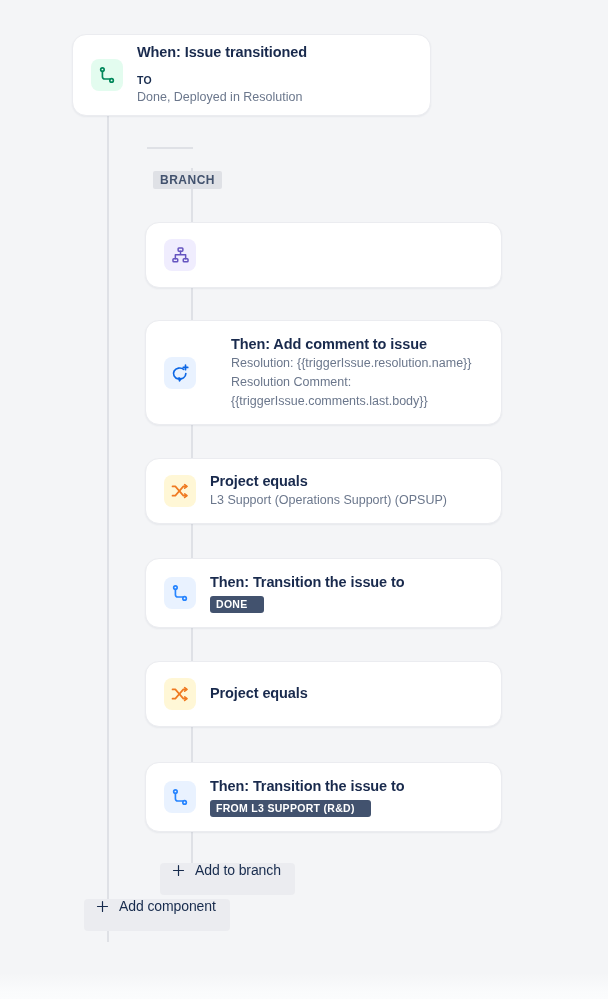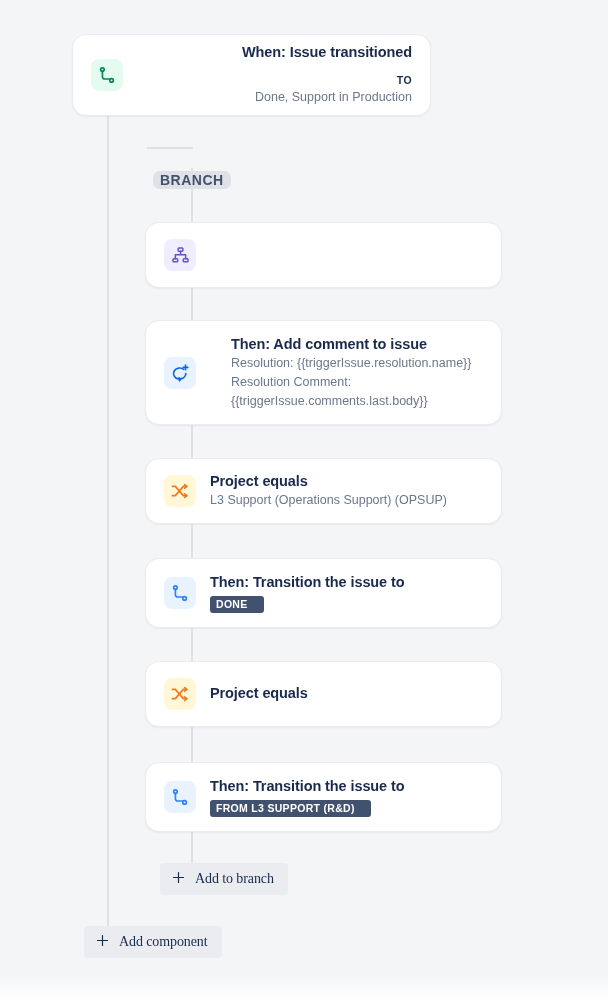--- a/index.html
+++ b/index.html
@@ -81,22 +81,22 @@
   
   #branch-pill {
     position: absolute;
     left: 153px;
     top: 171px;
     height: 18px;
     padding: 0 7px;
     display: flex;
     align-items: center;
     background: #dfe1e6;
-    border-radius: 7px;
-    font-size: 14px;
+    border-radius: 2px;
+    font-size: 12px;
     font-weight: bold;
     letter-spacing: 0.5px;
     color: #42526e;
     line-height: 1;
   }
 
   
   .card {
     position: absolute;
     background: #ffffff;
@@ -157,50 +157,50 @@
     background: #42526e;
     color: #ffffff;
     border-radius: 3px;
     font-size: 10.5px;
     font-weight: bold;
     letter-spacing: 0.3px;
     line-height: 1.25;
   }
 
   
-  #card-trigger     { left: 72px;  top: 34px;  width: 359px; height: 82px; text-align: right; }
+  #card-trigger     { left: 72px;  top: 34px;  width: 359px; height: 82px; }
   #card-for         { left: 145px; top: 222px; width: 357px; height: 66px; }
   #card-comment     { left: 145px; top: 320px; width: 357px; height: 105px; gap: 21px; }
   #card-project-1   { left: 145px; top: 458px; width: 357px; height: 66px; }
   #card-transition-1{ left: 145px; top: 558px; width: 357px; height: 70px; }
   #card-project-2   { left: 145px; top: 661px; width: 357px; height: 66px; }
   #card-transition-2{ left: 145px; top: 762px; width: 357px; height: 70px; }
 
   
   .add-btn {
     position: absolute;
     display: flex;
-    align-items: center;
+    align-items: flex-start;
     gap: 9px;
     background: #ebecf0;
     border: none;
     border-radius: 4px;
     padding: 0 14px 0 11px;
     height: 32px;
     cursor: pointer;
-    font-family: Liberation Serif, serif;
+    font-family: Liberation Sans, sans-serif;
     font-size: 14px;
     color: #172b4d;
     letter-spacing: -0.1px;
   }
   .add-btn .plus { display: block; }
   .add-btn .lbl { line-height: 1; }
 
   #btn-add-branch    { left: 160px; top: 863px; }
-  #btn-add-component { left: 84px;  top: 926px; }
+  #btn-add-component { left: 84px;  top: 899px; }
 </style>
 </head>
 <body>
 
 <div id="canvas">
 
   <div class="rail" id="rail-main"></div>
   <div id="rail-elbow"></div>
   <div id="rail-elbow-cover"></div>
   <div class="rail" id="rail-branch"></div>
@@ -211,21 +211,21 @@
     <div class="card-icon" style="background:#e3fcef">
       <svg width="20" height="20" viewBox="0 0 24 24" fill="none" stroke="#00875a" stroke-width="2" stroke-linecap="round" stroke-linejoin="round">
         <circle cx="6.5" cy="5.5" r="2.1"></circle>
         <circle cx="17.5" cy="18.5" r="2.1"></circle>
         <path d="M6.5 7.6 V14.2 a2.6 2.6 0 0 0 2.6 2.6 h6.3"></path>
       </svg>
     </div>
     <div class="card-body">
       <div class="card-title">When: Issue transitioned</div>
       <div class="card-sub-label">TO</div>
-      <div class="card-sub">Done, Support in Production</div>
+      <div class="card-sub">Done, Deployed in Resolution</div>
     </div>
   </div>
 
   <div class="card" id="card-for">
     <div class="card-icon" style="background:#f0edfe">
       <svg width="19" height="19" viewBox="0 0 24 24" fill="none" stroke="#6554c0" stroke-width="1.9" stroke-linecap="round" stroke-linejoin="round">
         <rect x="9" y="2.5" width="6" height="4" rx="1"></rect>
         <rect x="2.5" y="16" width="6" height="4" rx="1"></rect>
         <rect x="15.5" y="16" width="6" height="4" rx="1"></rect>
         <path d="M12 6.5 V11 M5.5 16 V11 H18.5 V16"></path>

